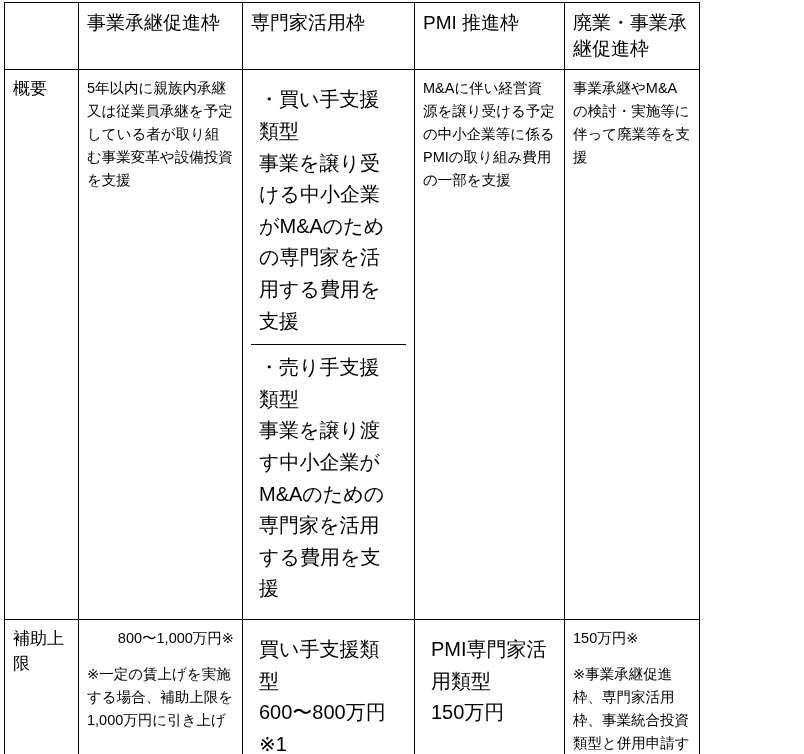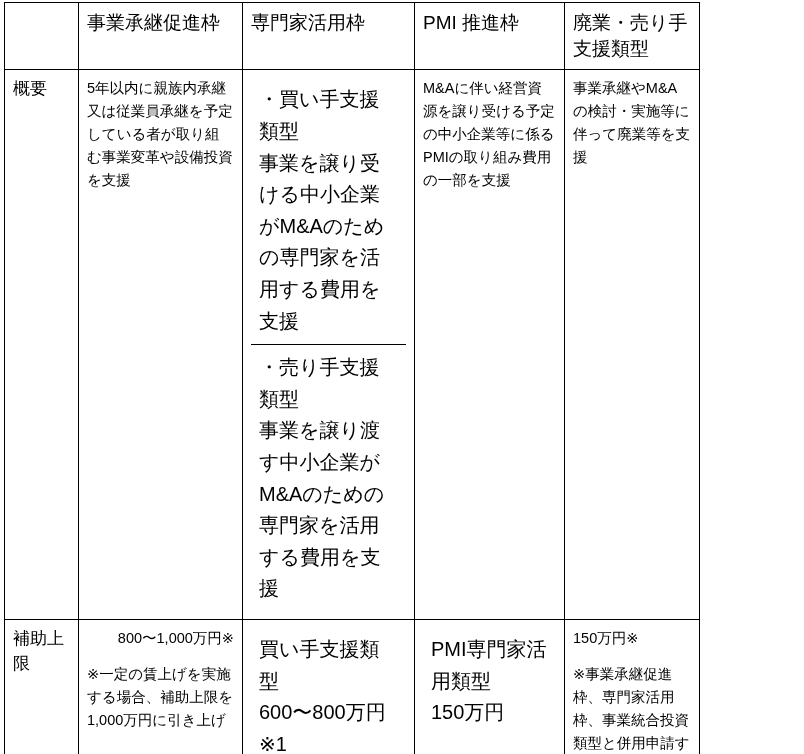--- a/index.html
+++ b/index.html
@@ -104,21 +104,21 @@
         <col class="c2">
         <col class="c3">
         <col class="c4">
     </colgroup>
     <tbody>
       <tr>
         <td class="hdr-blank"></td>
         <td class="hdr-cell">事業承継促進枠</td>
         <td class="hdr-cell">専門家活用枠</td>
         <td class="hdr-cell">PMI 推進枠</td>
-        <td class="hdr-cell">廃業・売り手支援類型</td>
+        <td class="hdr-cell">廃業・事業承継促進枠</td>
       </tr>
 
       <tr>
         <td class="rowlabel">概要</td>
         <td class="body-cell" style="white-space:pre-wrap;">5年以内に親族内承継又は従業員承継を予定している者が取り組む事業変革や設備投資を支援</td>
         <td class="nopad">
           <table class="sub">
             <tbody>
               <tr>
                   <td style="white-space:pre-wrap;">・買い手支援類型

